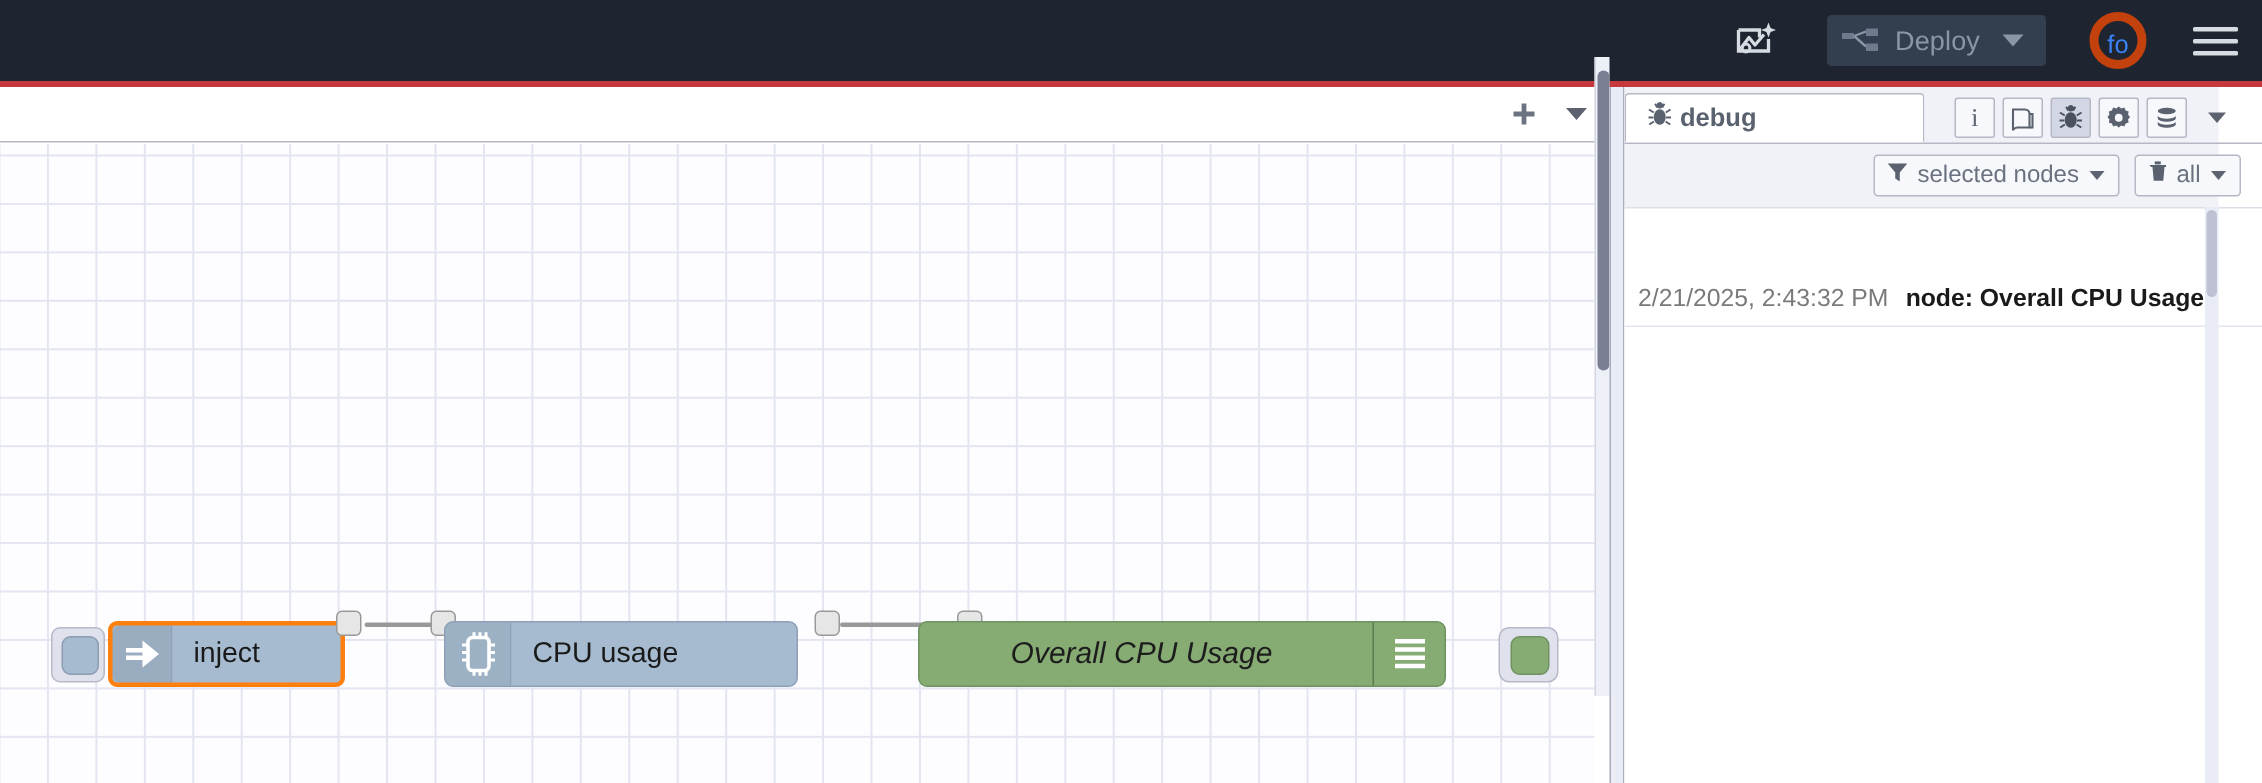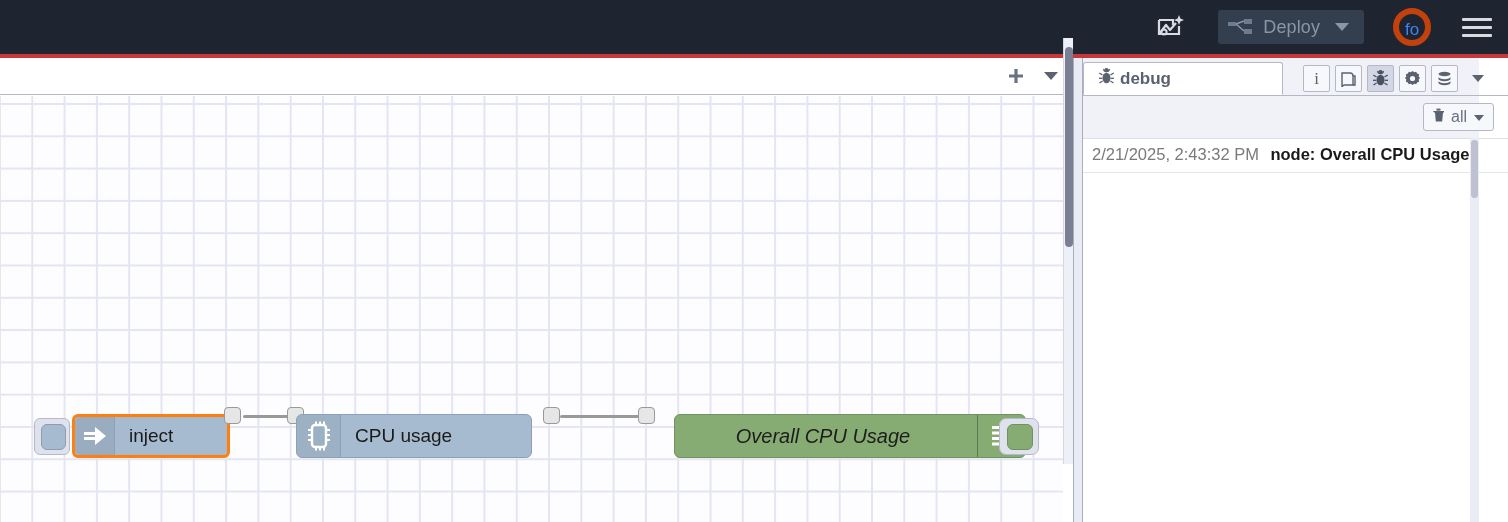--- a/index.html
+++ b/index.html
@@ -163,21 +163,21 @@
   }
 
   
   #node-cpu {
     left: 296px; top: 356px; width: 236px;
     background: #a6bbcf; border: 1px solid #8ea0b8;
   }
 
   
   #node-debug {
-    left: 674px; top: 356px; width: 352px;
+    left: 612px; top: 356px; width: 352px;
     background: #86ab73; border: 1px solid #6f9260;
   }
   #node-debug .dbg-label {
     flex: 1; text-align: center; font-style: italic;
     font-size: 20px; color: #1d1d1d; padding-right: 6px;
   }
   #node-debug .dbg-icon-box {
     width: 48px; height: 100%;
     display: flex; align-items: center; justify-content: center;
     border-left: 1px solid #5c7a4f;
@@ -253,20 +253,21 @@
   #sb-messages {
     position: absolute; left: 0; top: 80px;
     width: 425px; height: 384px;
     background: #fff;
     border-top: 1px solid #dcdee8;
     overflow: hidden;
   }
   .dbg-msg {
     padding: 6px 10px 8px 9px;
     border-bottom: 1px solid #e3e5ee;
+    margin-top: 45px;
   }
   .dbg-line1 { white-space: nowrap; }
   .dbg-time { color: #7a7a7a; font-size: 16.5px; }
   .dbg-node { color: #1a1a1a; font-size: 16.5px; font-weight: bold; margin-left: 7px; }
   .dbg-topic {
     color: #a0302f; font-size: 16.5px; margin-top: 2px;
   }
   .dbg-value {
     color: #2020d0; font-size: 17px;
     font-family: "DejaVu Sans Mono", "Liberation Mono", monospace;
@@ -482,20 +483,33 @@
         <svg width="14" height="9" viewBox="0 0 14 9">
             <path d="M1 1 L7 8 L13 1 Z" fill="#5c6270"></path>
           </svg>
       </div>
     </div>
   </div>
 
   <div id="sb-filterbar">
     <div class="filter-btn">
       <span>
+        <svg width="14" height="14" viewBox="0 0 14 14">
+            <path d="M0.5 1 H13.5 L8.5 7 V13 L5.5 11 V7 Z" fill="#5a6270"></path>
+          </svg>
+      </span>
+      <span>selected nodes</span>
+      <span>
+        <svg width="12" height="8" viewBox="0 0 12 8">
+            <path d="M1 1 L6 7 L11 1 Z" fill="#5c6270"></path>
+          </svg>
+      </span>
+    </div>
+    <div class="filter-btn">
+      <span>
         <svg width="13" height="15" viewBox="0 0 13 15">
           <path d="M1 3 h11 v1.4 h-1 l-0.8 9.1 h-6.4 L3 4.4 H2 Z" fill="#5a6270"></path>
           <rect x="4.5" y="0.6" width="4" height="2" fill="#5a6270"></rect>
         </svg>
       </span>
       <span>all</span>
       <span>
         <svg width="12" height="8" viewBox="0 0 12 8">
             <path d="M1 1 L6 7 L11 1 Z" fill="#5c6270"></path>
           </svg>

